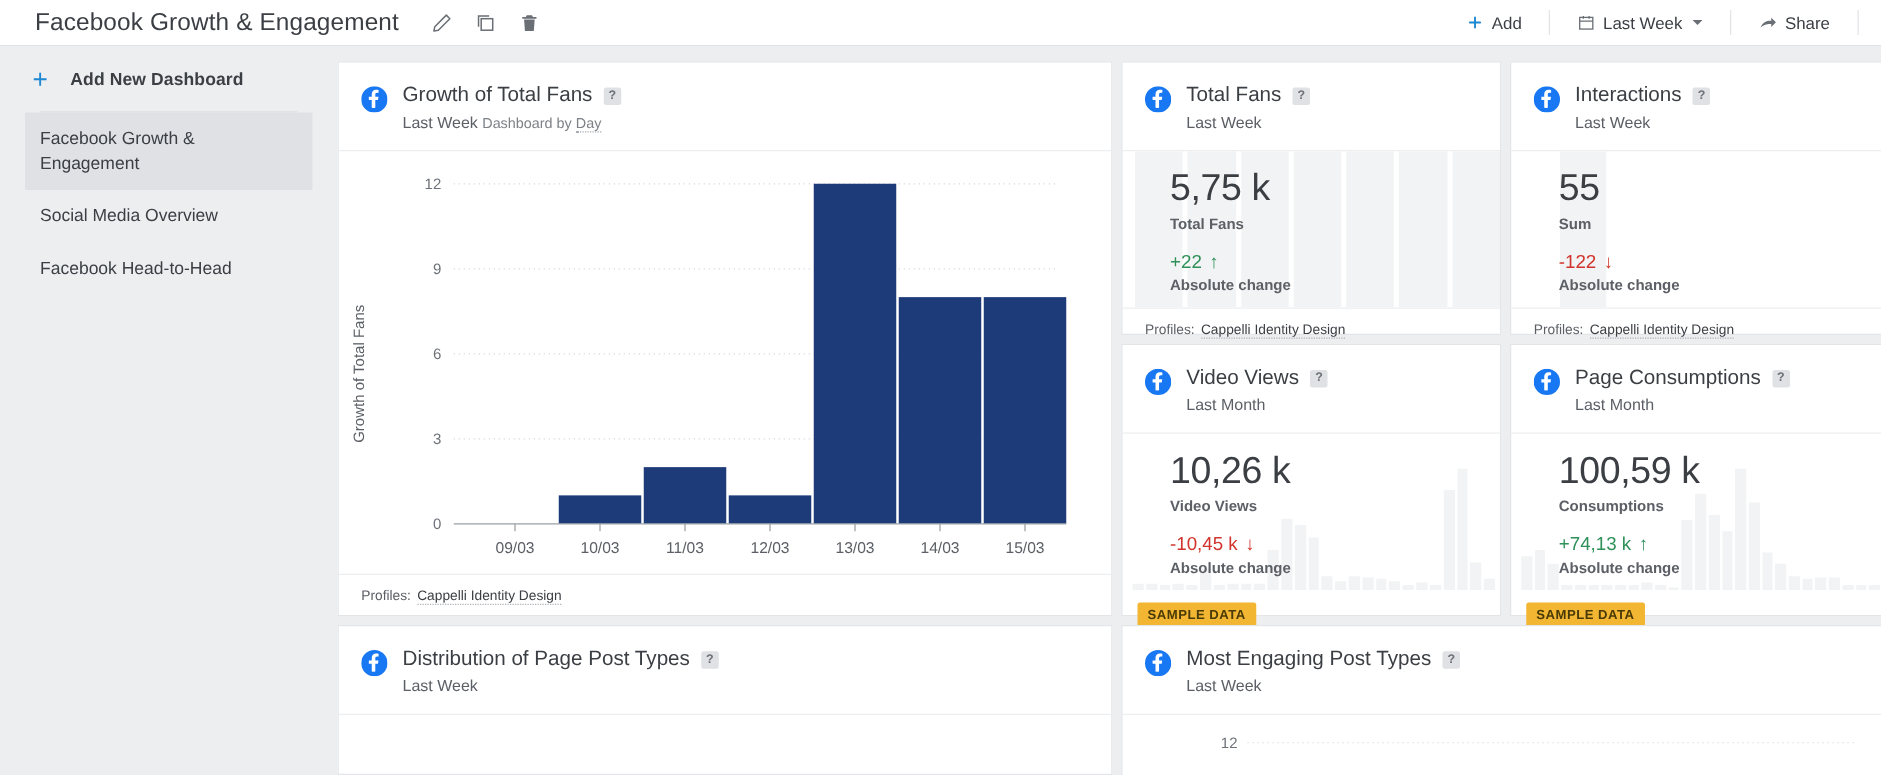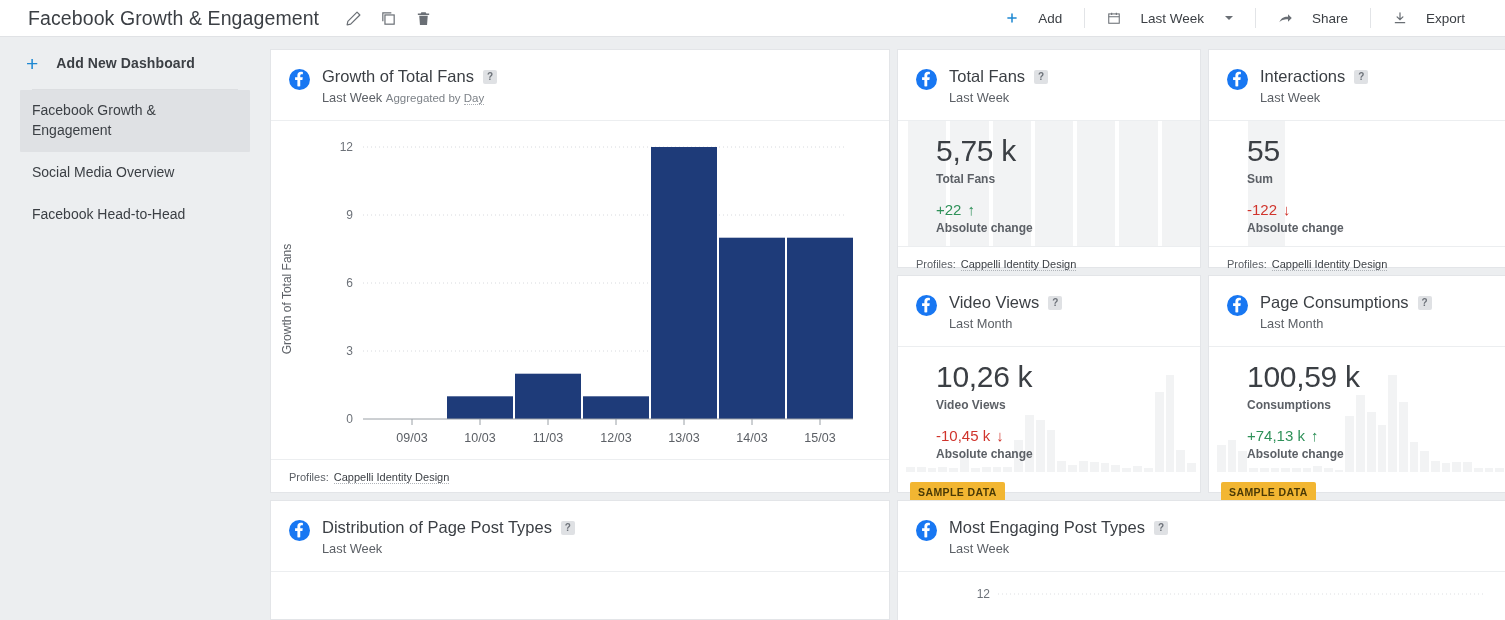--- a/index.html
+++ b/index.html
@@ -32,21 +32,21 @@
   .ticon { width: 17px; height: 17px; display: block; cursor: pointer; }
   .ticon svg { display: block; }
 
   .topbar-right {
     margin-left: auto;
     display: flex;
     align-items: center;
     height: 100%;
   }
   .tb-btn {
-    display: flex; align-items: center; gap: 19px;
+    display: flex; align-items: center; gap: 6px;
     font-size: 13.5px; color: #3b3f44;
     padding: 0 22px; height: 100%;
     cursor: pointer; white-space: nowrap;
     font-weight: 400;
   }
   .tb-sep { width: 1px; height: 20px; background: #e2e4e7; }
   .tb-ic { display: flex; align-items: center; }
   .caret {
     width: 0; height: 0; margin-left: 2px;
     border-left: 4px solid transparent;
@@ -203,28 +203,20 @@
     <div class="tb-sep"></div>
     <div class="tb-btn">
       <span class="tb-ic">
         <svg width="15" height="15" viewBox="0 0 24 24" fill="#6a6f75">
             <path d="M2 18c4-9 10-9 14-9V5l6 6-6 6v-4c-4 0-9 0-14 5z"></path>
           </svg>
       </span>
       <span>Share</span>
     </div>
     <div class="tb-sep"></div>
-    <div class="tb-btn">
-      <span class="tb-ic">
-        <svg width="14" height="14" viewBox="0 0 24 24" fill="none" stroke="#6a6f75" stroke-width="2.1" stroke-linecap="round">
-            <path d="M12 3v11M7 10l5 5 5-5M4 20h16"></path>
-          </svg>
-      </span>
-      <span>Export</span>
-    </div>
   </div>
 </div>
 
 <div class="body">
 
   <div class="sidebar">
     <div class="add-dash">
       <span class="plus-ic">+</span>
       <span class="add-dash-lbl">Add New Dashboard</span>
     </div>
@@ -253,21 +245,21 @@
               </svg>
           </span>
           <div class="c-titles">
             <div class="c-title-row">
               <span class="c-title">Growth of Total Fans</span>
               <span class="q-badge">?</span>
             </div>
             <div class="c-sub">
               <span>Last Week</span>
               <span class="agg">
-                <span>Aggregated by</span>
+                <span>Dashboard by</span>
                 <u>Day</u>
               </span>
             </div>
           </div>
         </div>
 
         <div class="chart-wrap">
           <svg class="chart-svg" width="606" height="330" viewBox="0 0 606 330">
 
             <text x="20" y="170" transform="rotate(-90 20 170)" text-anchor="middle" font-family="Liberation Sans, sans-serif" font-size="12" fill="#5c6066">Growth of Total Fans</text>

